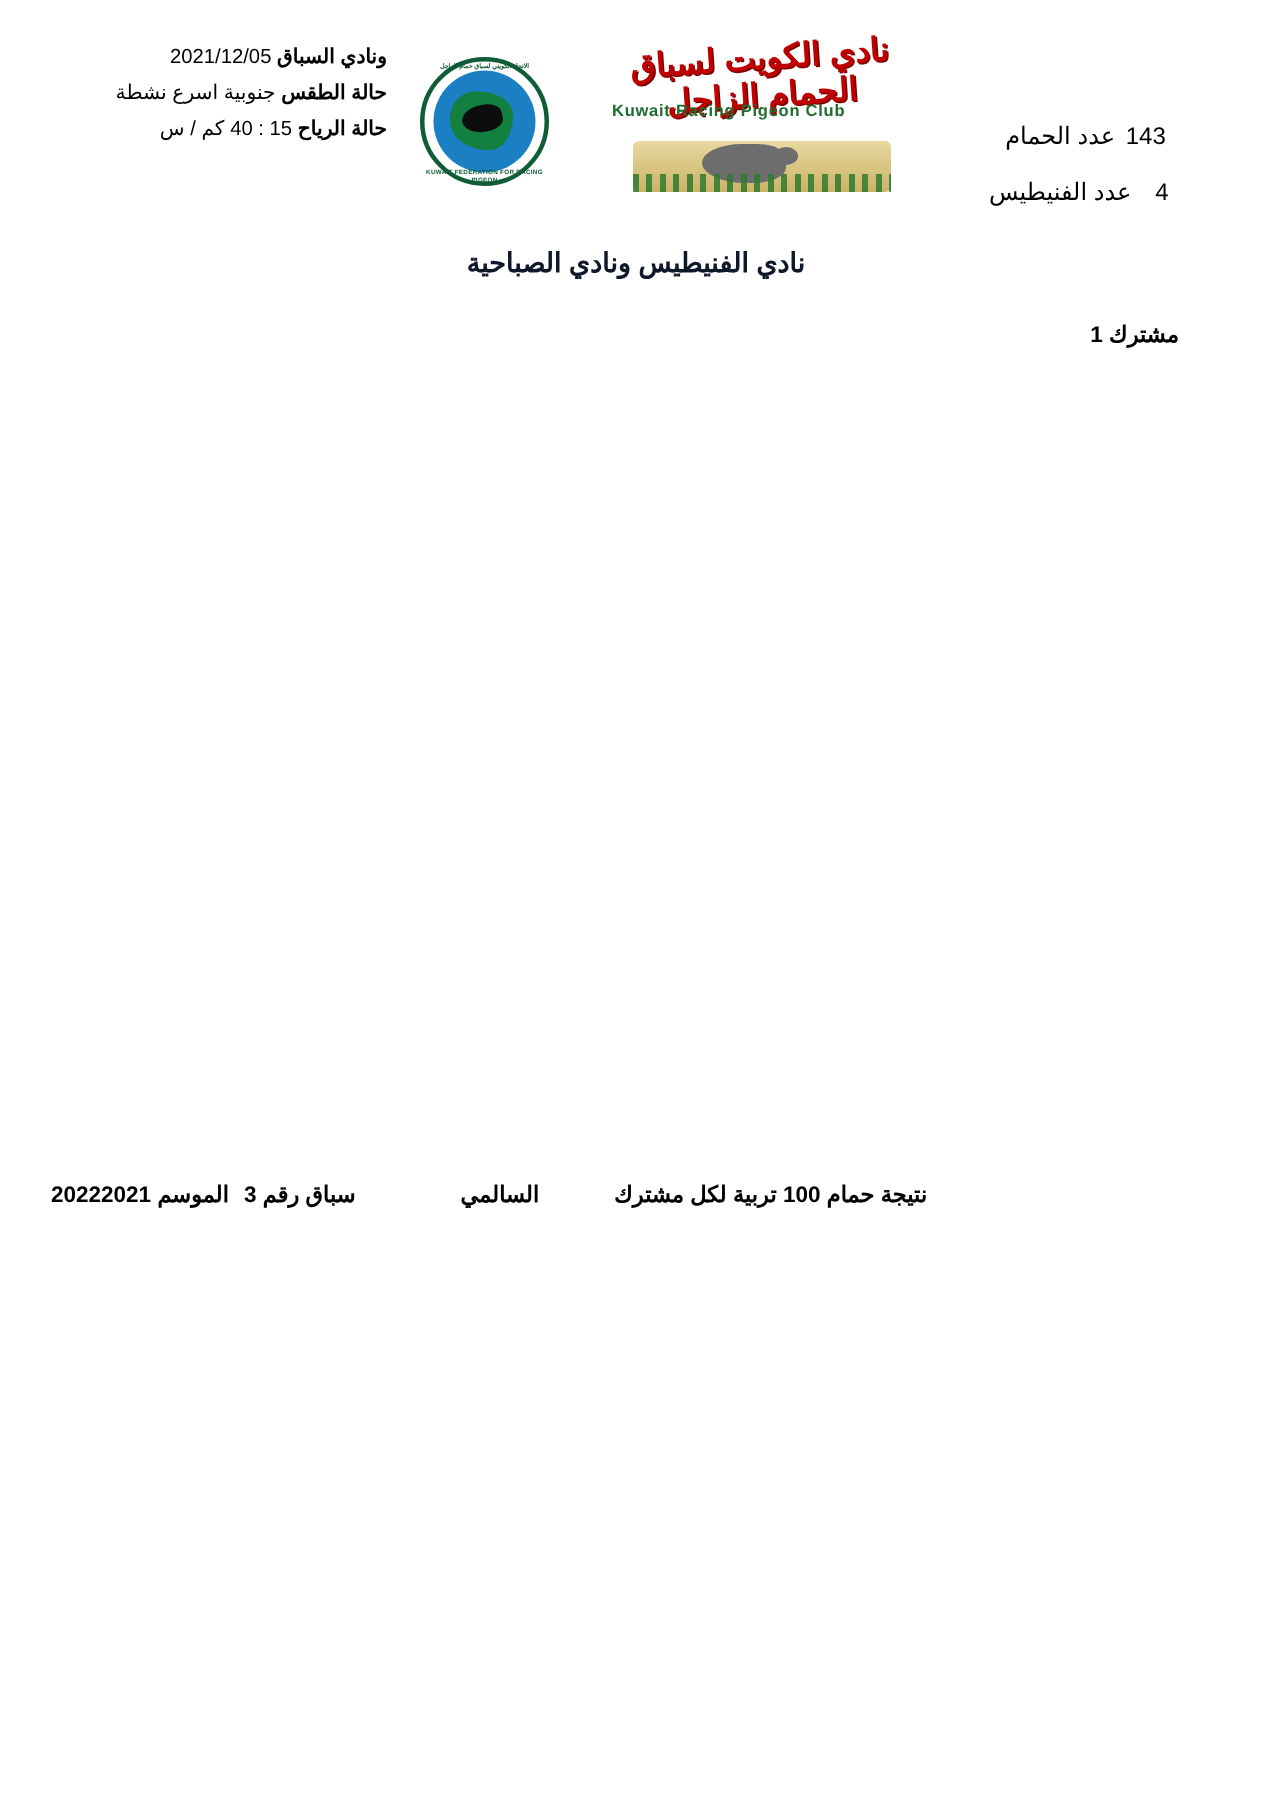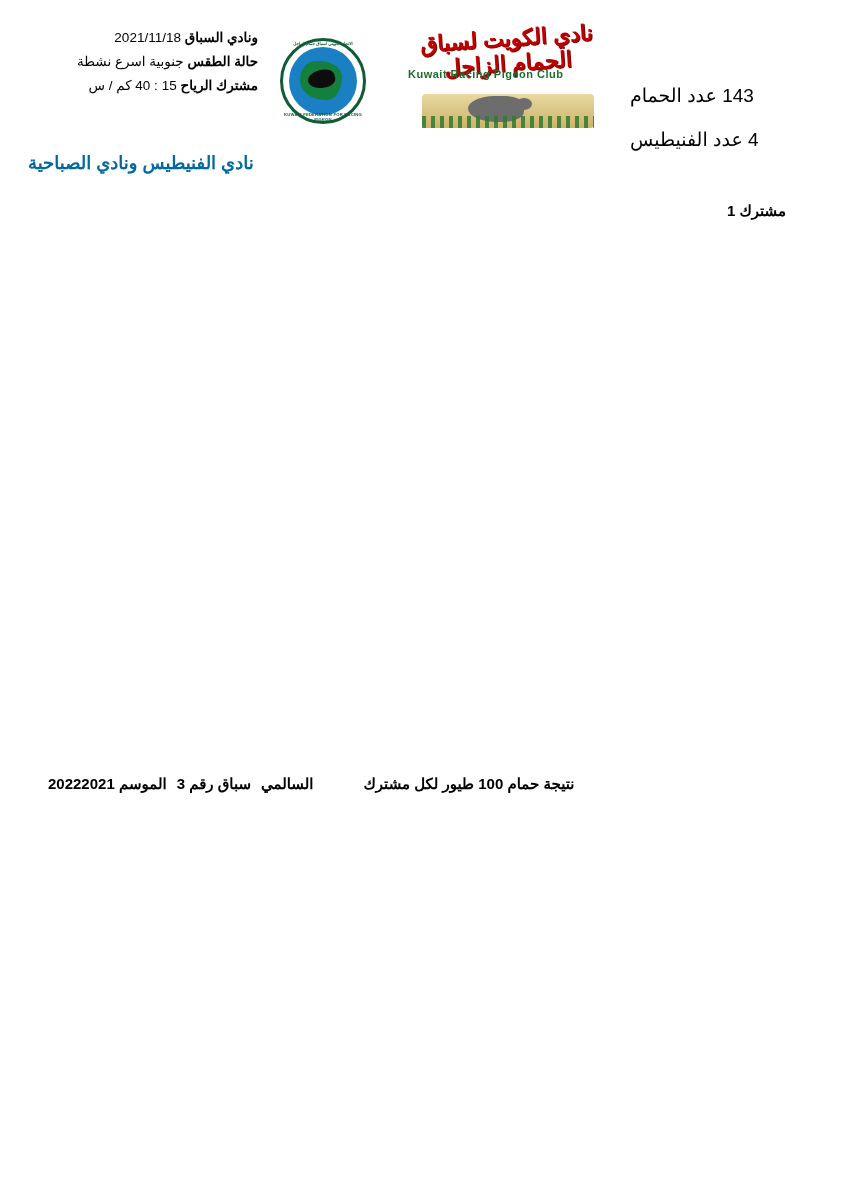--- a/index.html
+++ b/index.html
@@ -147,74 +147,74 @@
   .club-logo .grass {
     position:absolute;
     bottom: 6px; left: 14px;
     width: 172px; height: 12px;
     background: repeating-linear-gradient(90deg,#2f7a2f 0 4px, transparent 4px 9px);
     opacity:.85;
   }
 
   .counts {
     width: 190px;
-    text-align: left;
+    text-align: center;
     direction: rtl;
-    font-size: 19px;
+    font-size: 16px;
     line-height: 2.3;
     padding-top: 56px;
   }
   .counts .row { white-space: nowrap; }
   .counts .num { display:inline-block; min-width: 32px; }
 
   
   .club-title {
-    text-align: left;
-    color: #0369a1;
+    text-align: center;
+    color: #0f172a;
     font-weight: bold;
     font-size: 18px;
-    margin-top: 4px;
+    margin-top: 16px;
     margin-bottom: 10px;
   }
 
   
   .race-line {
     display: flex;
     flex-direction: row-reverse;
     align-items: center;
     justify-content: flex-start;
     font-weight: bold;
     font-size: 15px;
     padding: 0 6px 6px 6px;
     gap: 10px;
   }
   .race-line .seg { white-space: nowrap; }
-  .race-line .seg.season { margin-left: 14px; }
-  .race-line .seg.place { }
+  .race-line .seg.season { }
+  .race-line .seg.place { margin-left: 60px; }
   .race-line .seg.result { margin-left: 40px; }
   .race-line .seg.page { margin-left: 0; }
 </style>
 </head>
 <body>
 
 <div class="page">
 
   <div class="header">
 
     <div class="header-info">
       <div class="row">
         <span class="lbl">ونادي السباق</span>
-        <span class="val">2021/11/18</span>
+        <span class="val">2021/12/05</span>
       </div>
       <div class="row">
         <span class="lbl">حالة الطقس</span>
         <span class="val">جنوبية اسرع نشطة</span>
       </div>
       <div class="row">
-        <span class="lbl">مشترك الرياح</span>
+        <span class="lbl">حالة الرياح</span>
         <span class="val">15 : 40 كم / س</span>
       </div>
     </div>
 
     <div class="fed-logo">
       <div class="ring"></div>
       <div class="inner">
         <div class="land"></div>
         <div class="bird"></div>
       </div>
@@ -251,21 +251,21 @@
       <span>20222021</span>
     </span>
     <span class="seg raceno">
       <span>سباق رقم</span>
       <span>3</span>
     </span>
     <span class="seg place">السالمي</span>
     <span class="seg result">
       <span>نتيجة حمام</span>
       <span>100</span>
-      <span>طيور لكل مشترك</span>
+      <span>تربية لكل مشترك</span>
     </span>
     <span class="seg page">
       <span>مشترك</span>
       <span>1</span>
     </span>
   </div>
 
 </div>
 
 </body></html>

